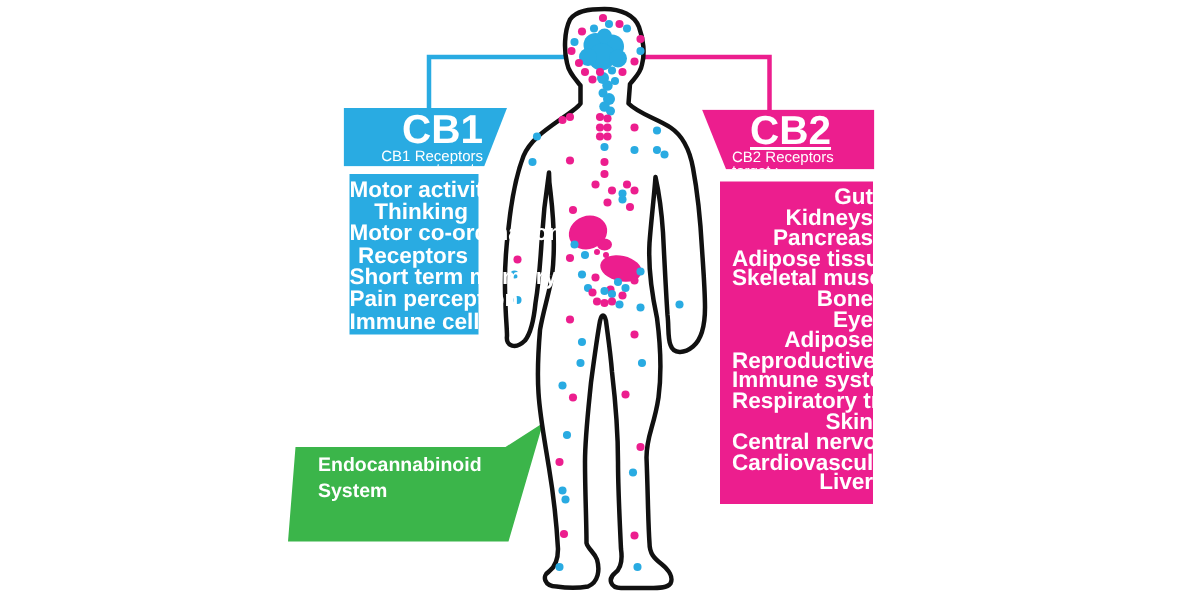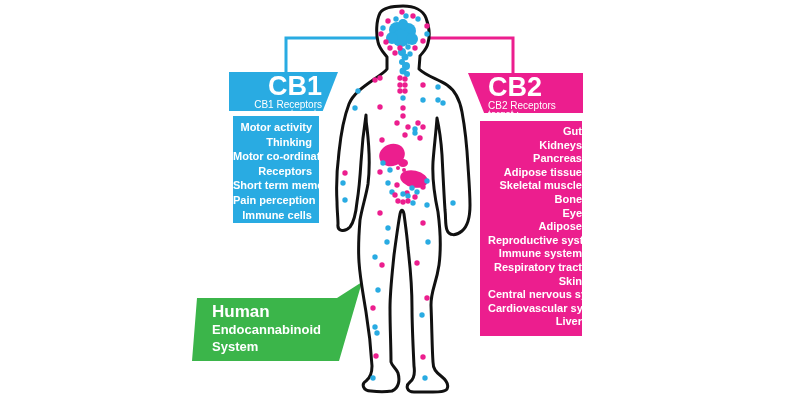--- a/index.html
+++ b/index.html
@@ -25,25 +25,25 @@
     clip-path:polygon(0 0,100% 0,86% 100%,0 100%);
     text-align:right;padding-right:0;box-sizing:border-box;
   }
   .cb2-header{
     left:468px;top:73px;width:115px;height:40px;background:var(--pink);
     clip-path:polygon(0 0,100% 0,100% 100%,14% 100%);
     text-align:left;box-sizing:border-box;
   }
   .cb-title{font-size:27px;font-weight:700;line-height:27px;margin-top:1px;letter-spacing:0px;}
   .cb1-header .cb-title{margin-right:16px;}
-  .cb2-header .cb-title{margin-left:20px;}
+  .cb2-header .cb-title{margin-left:32px;text-decoration:underline;}
   .cb-sub{font-size:10px;font-weight:400;line-height:9px;}
   .cb1-header .cb-sub{margin-right:16px;}
   .cb2-header .cb-sub{margin-left:20px;}
-  .cb-list{position:absolute;color:#fff;box-sizing:border-box;font-weight:700;font-size:11px;}
+  .cb-list{position:absolute;color:#fff;box-sizing:border-box;font-weight:700;font-size:15px;}
   .cb1-list{
     left:233px;top:116px;width:86px;height:107px;background:var(--cyan);
     text-align:right;padding:4px 7px 0 0;
   }
   .cb1-item{line-height:14.6px;white-space:nowrap;}
   .cb2-list{
     left:480px;top:121px;width:102px;height:215px;background:var(--pink);
     text-align:right;padding:4px 0 12px 8px;
   }
   .cb2-item{line-height:13.6px;white-space:nowrap;}
@@ -267,18 +267,17 @@
       <div class="cb2-item">Reproductive system</div>
       <div class="cb2-item">Immune system</div>
       <div class="cb2-item">Respiratory tract</div>
       <div class="cb2-item">Skin</div>
       <div class="cb2-item">Central nervous system</div>
       <div class="cb2-item">Cardiovascular system</div>
       <div class="cb2-item">Liver</div>
     </div>
 
   <div class="banner-text">
-    <div class="banner-line1">Human</div>
     <div class="banner-line2">Endocannabinoid</div>
     <div class="banner-line3">System</div>
   </div>
 
 </div>
 
 </body></html>

